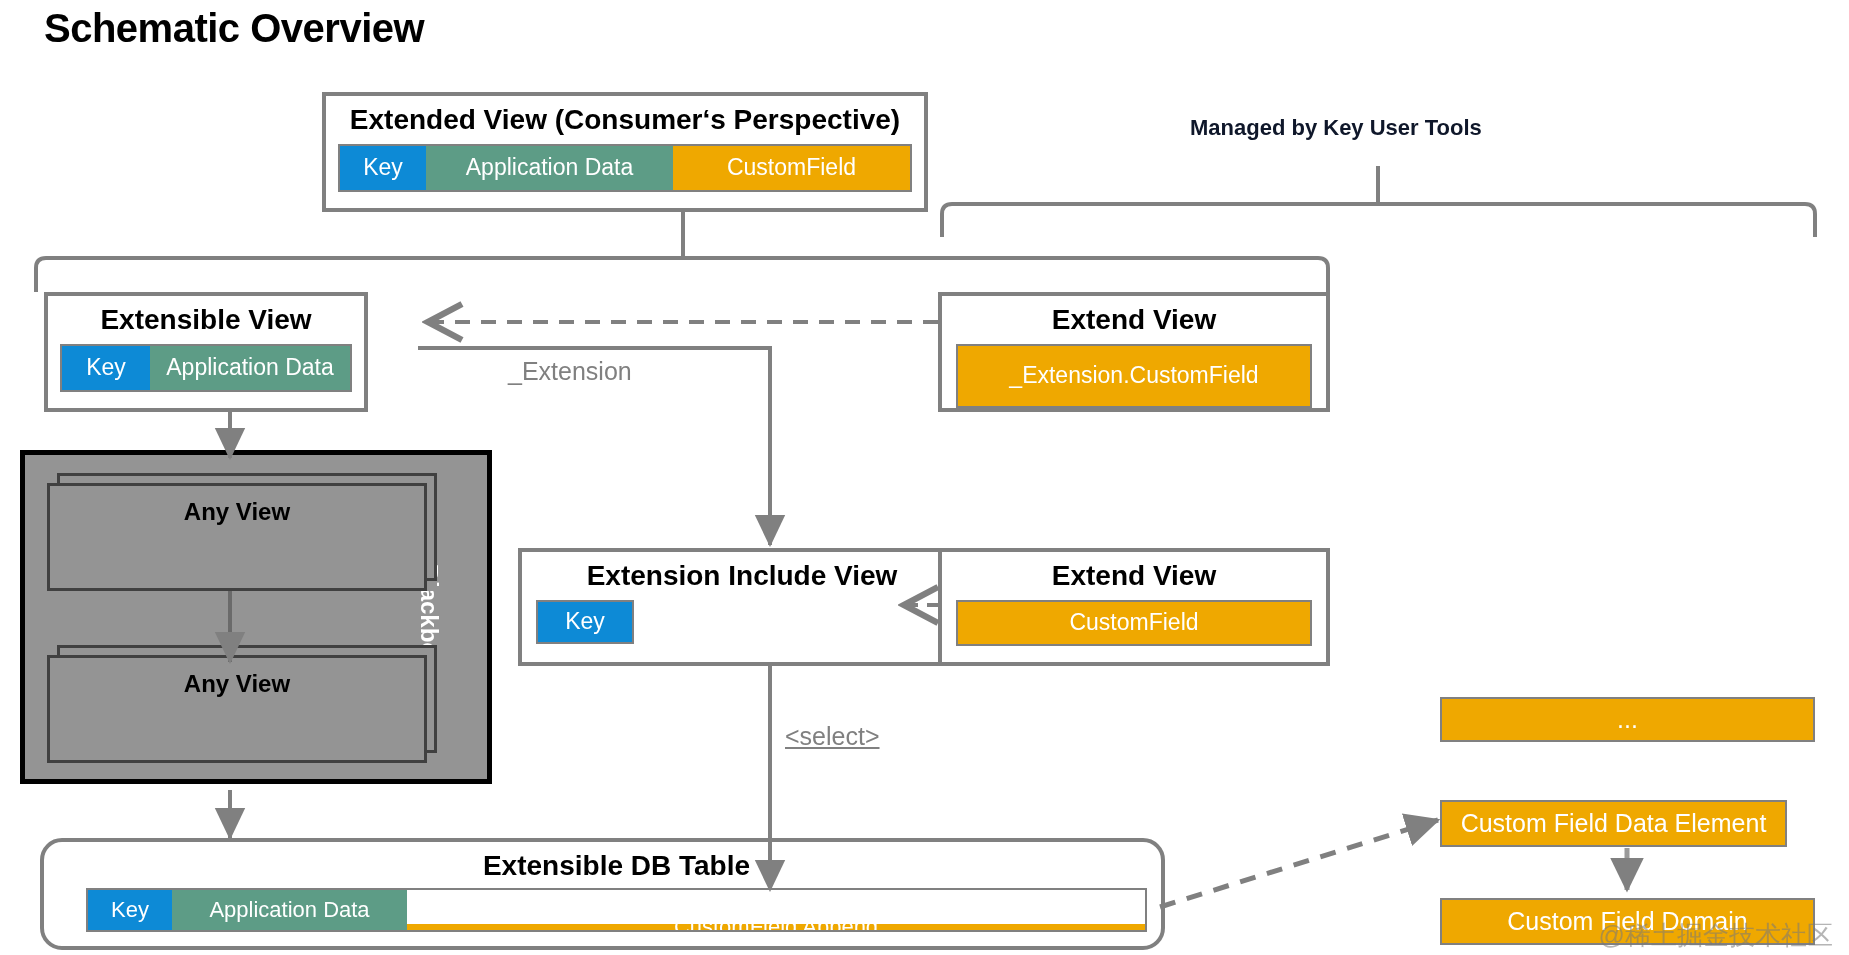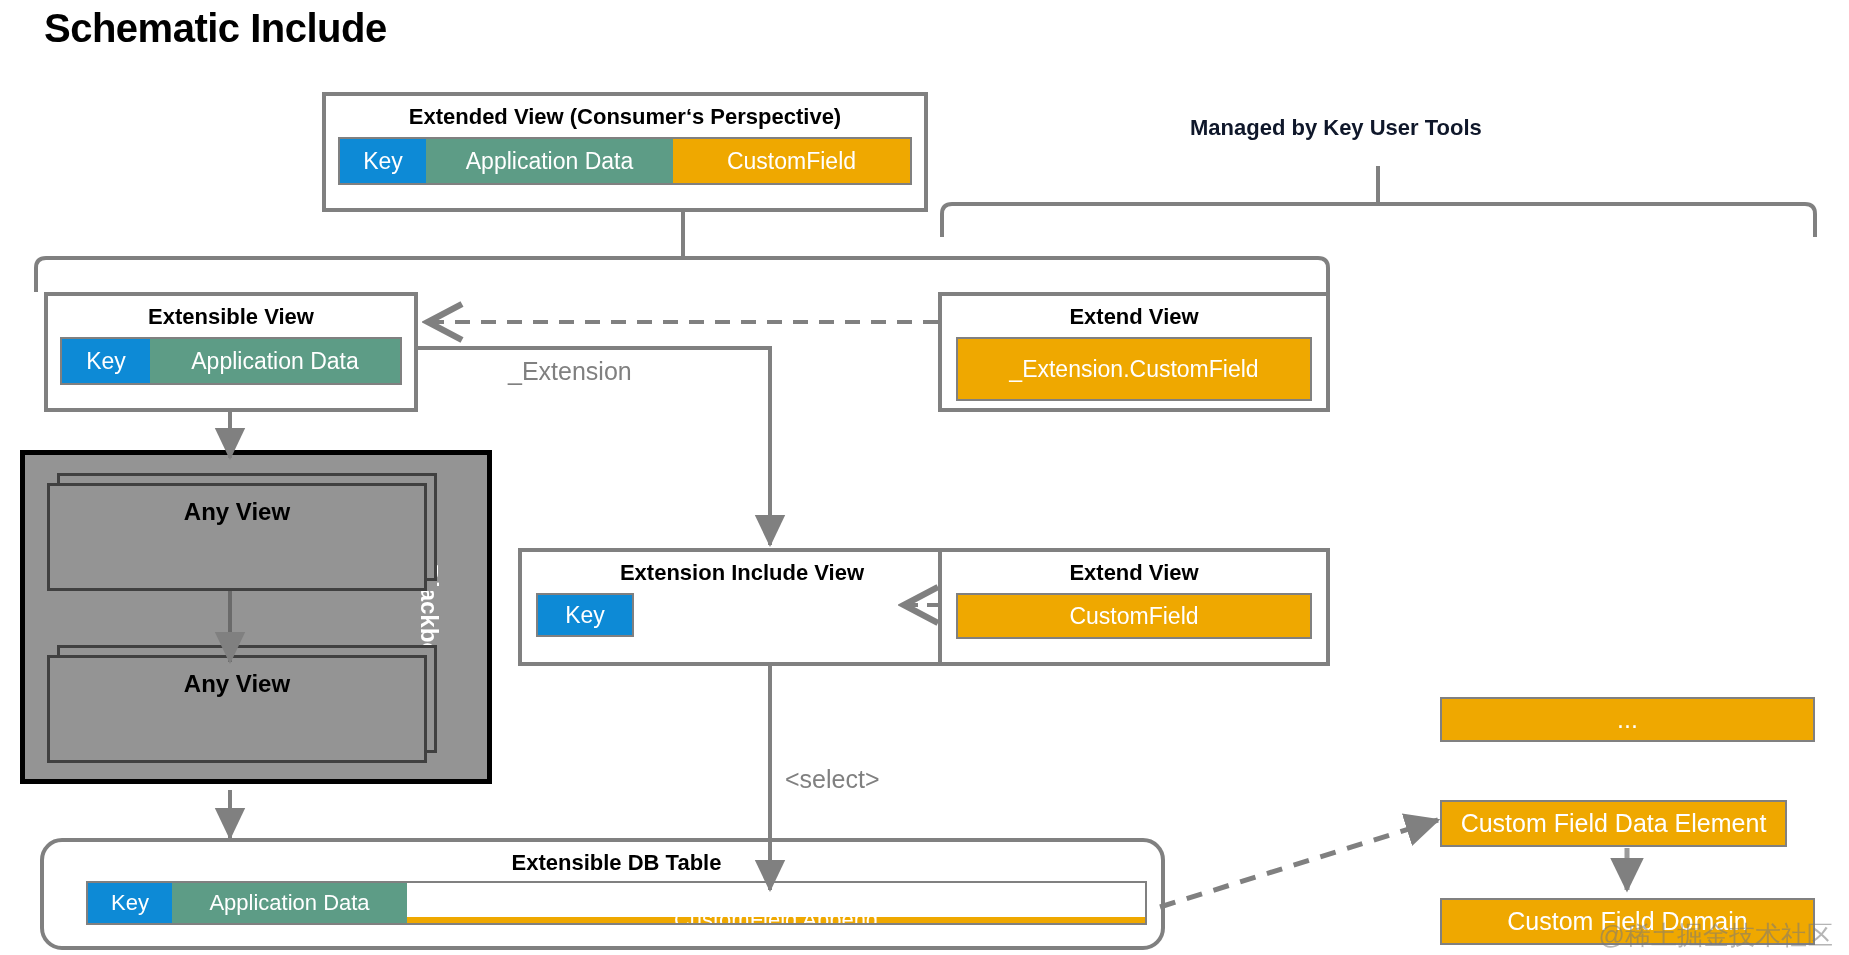--- a/index.html
+++ b/index.html
@@ -31,21 +31,21 @@
   
   .view-card {
     background: #ffffff;
     border: 4px solid #808080;
   }
   .view-card.rounded { border-radius: 22px; padding-left: 28px; }
   .card-title {
     text-align: center;
     font-weight: bold;
     color: #000000;
-    font-size: 22px;
+    font-size: 28px;
     line-height: 1.1;
   }
 
   
   .strip {
     display: flex;
     border: 2px solid #808080;
     box-sizing: border-box;
   }
   .seg {
@@ -151,21 +151,21 @@
     color: rgba(120,120,120,0.55);
     white-space: nowrap;
     z-index: 20;
   }
 </style>
 </head>
 <body>
 
 <div id="canvas">
 
-  <div class="abs" id="page-title">Schematic Include</div>
+  <div class="abs" id="page-title">Schematic Overview</div>
 
   <svg id="brackets" viewBox="0 0 1849 955" xmlns="http://www.w3.org/2000/svg">
 
     <path d="M 942 237 L 942 214 Q 942 204 952 204 L 1805 204 Q 1815 204 1815 214 L 1815 237" fill="none" stroke="#808080" stroke-width="4"></path>
 
     <path d="M 1378 204 L 1378 166" fill="none" stroke="#808080" stroke-width="4"></path>
 
     <path d="M 36 292 L 36 268 Q 36 258 46 258 L 1318 258 Q 1328 258 1328 268 L 1328 292" fill="none" stroke="#808080" stroke-width="4"></path>
 
     <path d="M 683 258 L 683 212" fill="none" stroke="#808080" stroke-width="4"></path>
@@ -216,21 +216,21 @@
 
   <div class="abs view-card" id="extended-view" style="left:322px; top:92px; width:606px; height:120px;">
     <div class="card-title" style="margin-top:9px;">Extended View (Consumer‘s Perspective)</div>
     <div class="strip" style="margin:8px 12px 0 12px; height:48px;">
       <div class="seg key" style="width:86px;">Key</div>
       <div class="seg app" style="width:247px;">Application Data</div>
       <div class="seg custom" style="flex:1;">CustomField</div>
     </div>
   </div>
 
-  <div class="abs view-card" id="extensible-view" style="left:44px; top:292px; width:374px; height:120px;">
+  <div class="abs view-card" id="extensible-view" style="left:44px; top:292px; width:324px; height:120px;">
     <div class="card-title" style="margin-top:9px;">Extensible View</div>
     <div class="strip" style="margin:8px 12px 0 12px; height:48px;">
       <div class="seg key" style="width:88px;">Key</div>
       <div class="seg app" style="flex:1;">Application Data</div>
     </div>
   </div>
 
   <div class="abs view-card" id="extend-view-top" style="left:938px; top:292px; width:392px; height:120px;">
     <div class="card-title" style="margin-top:9px;">Extend View</div>
     <div class="strip" style="margin:8px 14px 0 14px; height:64px;">
@@ -265,21 +265,21 @@
     </div>
   </div>
 
   <div class="abs view-card" id="extend-view-bottom" style="left:938px; top:548px; width:392px; height:118px;">
     <div class="card-title" style="margin-top:9px;">Extend View</div>
     <div class="strip" style="margin:8px 14px 0 14px; height:46px;">
       <div class="seg custom" style="flex:1;">CustomField</div>
     </div>
   </div>
 
-  <div class="abs edge-label" style="left:785px; top:765px;">&lt;select&gt;</div>
+  <div class="abs edge-label" style="left:785px; top:722px;text-decoration:underline;">&lt;select&gt;</div>
 
   <div class="abs view-card rounded" id="extensible-db-table" style="left:40px; top:838px; width:1125px; height:112px;">
     <div class="card-title" style="margin-top:9px;">Extensible DB Table</div>
     <div class="strip" style="margin:6px 14px 0 14px; height:44px;">
       <div class="seg key" style="width:84px; font-size:22px;">Key</div>
       <div class="seg app" style="width:235px; font-size:22px;">Application Data</div>
       <div class="seg custom" style="flex:1; font-size:22px;margin-top:34px;">CustomField Append</div>
     </div>
   </div>
 

